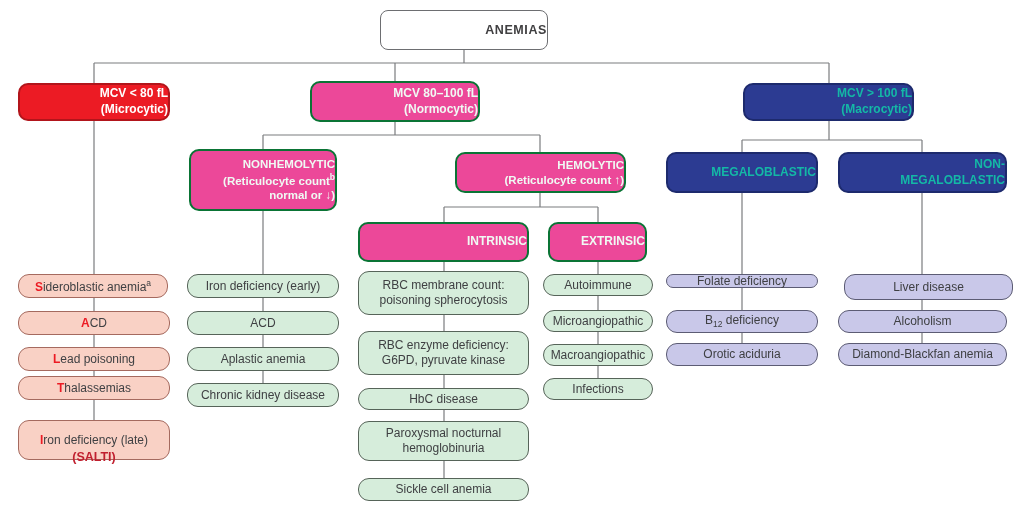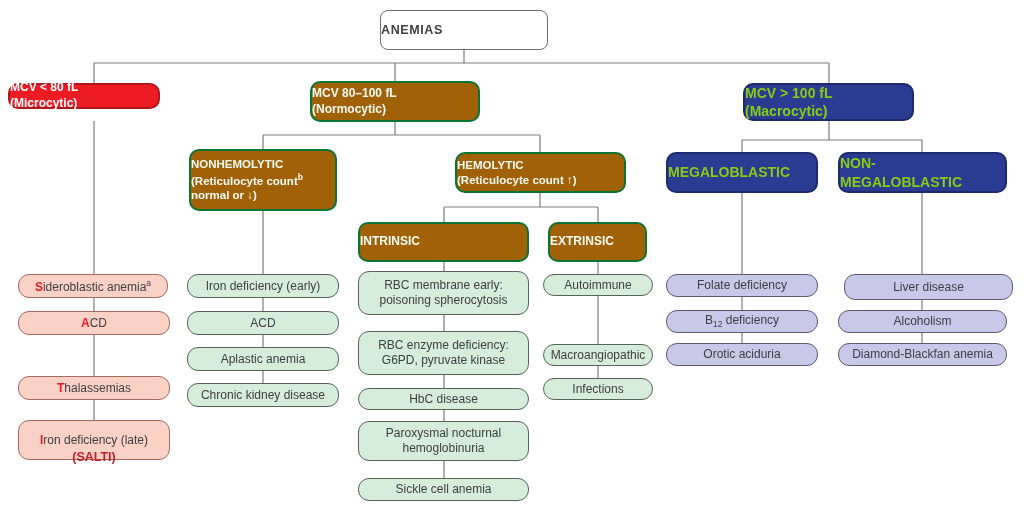--- a/index.html
+++ b/index.html
@@ -2,32 +2,32 @@
 <html><head>
 <meta charset="utf-8">
 <style>
   html,body { margin:0; padding:0; background:#fff; }
   .canvas {
     position:relative; width:1024px; height:510px; background:#ffffff;
     font-family:"Liberation Sans","DejaVu Sans",sans-serif; overflow:hidden;
   }
   .wires { position:absolute; left:0; top:0; width:1024px; height:510px; }
   .node {
-    position:absolute; display:flex; flex-direction:column; align-items:flex-start;
+    position:absolute; display:flex; flex-direction:column; align-items:flex-end;
     justify-content:center; text-align:center; box-sizing:border-box;
     border-radius:10px; line-height:1.3; z-index:2;
   }
   .node .ln { display:block; }
   .root {
     background:#ffffff; border:1.5px solid #6d6e71; border-radius:8px;
     color:#414042; font-weight:bold; font-size:12.5px; letter-spacing:.6px;
   }
   .red-node  { background:#ec1b24; border:2px solid #b2151b; color:#ffffff; font-weight:bold; font-size:12px; }
-  .green-node{ background:#a16207; border:2px solid #0a7435; color:#f0faf4; font-weight:bold; font-size:12px; }
-  .blue-node { background:#2c3b92; border:2px solid #1d2a6d; color:#84cc16; font-weight:bold; font-size:14px; }
+  .green-node{ background:#ec4899; border:2px solid #0a7435; color:#f0faf4; font-weight:bold; font-size:12px; }
+  .blue-node { background:#2c3b92; border:2px solid #1d2a6d; color:#14b8a6; font-weight:bold; font-size:12px; }
   .leaf {
     position:absolute; display:flex; flex-direction:column; align-items:center;
     justify-content:center; text-align:center; box-sizing:border-box;
     border-radius:11px; font-size:12px; color:#3f4043; line-height:1.25; z-index:2;
   }
   .pink { background:#f9d1c5; border:1.5px solid #a56a5f; }
   .mint { background:#d6eddb; border:1.5px solid #566459; }
   .lav  { background:#c9c8e9; border:1.5px solid #5c5c74; }
   .hl   { color:#ec1b24; font-weight:bold; }
   sup   { font-size:8.5px; }
@@ -66,21 +66,21 @@
       M742 140 L742 152
       M922 140 L922 152
       M742 193 L742 354
       M922 193 L922 354"></path>
   </svg>
 
   <div class="node root" style="left:380px;top:10px;width:168px;height:40px">
     <span class="ln">ANEMIAS</span>
   </div>
 
-  <div class="node red-node" style="left:8px;top:83px;width:152px;height:26px">
+  <div class="node red-node" style="left:18px;top:83px;width:152px;height:38px">
     <span class="ln">MCV &lt; 80 fL</span>
     <span class="ln">(Microcytic)</span>
   </div>
   <div class="node green-node" style="left:310px;top:81px;width:170px;height:41px">
     <span class="ln">MCV 80–100 fL</span>
     <span class="ln">(Normocytic)</span>
   </div>
   <div class="node blue-node" style="left:743px;top:83px;width:171px;height:38px">
     <span class="ln">MCV &gt; 100 fL</span>
     <span class="ln">(Macrocytic)</span>
@@ -109,20 +109,23 @@
   <div class="node green-node" style="left:548px;top:222px;width:99px;height:40px">
     <span class="ln">EXTRINSIC</span>
   </div>
 
   <div class="leaf pink" style="left:18px;top:274px;width:150px;height:24px">
     <span class="ln"><b class="hl">S</b><span>ideroblastic anemia</span><sup>a</sup></span>
   </div>
   <div class="leaf pink" style="left:18px;top:311px;width:152px;height:24px">
     <span class="ln"><b class="hl">A</b><span>CD</span></span>
   </div>
+  <div class="leaf pink" style="left:18px;top:347px;width:152px;height:24px">
+    <span class="ln"><b class="hl">L</b><span>ead poisoning</span></span>
+  </div>
   <div class="leaf pink" style="left:18px;top:376px;width:152px;height:24px">
     <span class="ln"><b class="hl">T</b><span>halassemias</span></span>
   </div>
   <div class="leaf pink" style="left:18px;top:420px;width:152px;height:40px">
     <span class="ln"><b class="hl">I</b><span>ron deficiency (late)</span></span>
   </div>
   <div class="mnemonic" style="left:18px;top:450px;width:152px">(SALTI)</div>
 
   <div class="leaf mint" style="left:187px;top:274px;width:152px;height:24px">
     <span class="ln">Iron deficiency (early)</span>
@@ -131,49 +134,52 @@
     <span class="ln">ACD</span>
   </div>
   <div class="leaf mint" style="left:187px;top:347px;width:152px;height:24px">
     <span class="ln">Aplastic anemia</span>
   </div>
   <div class="leaf mint" style="left:187px;top:383px;width:152px;height:24px">
     <span class="ln">Chronic kidney disease</span>
   </div>
 
   <div class="leaf mint" style="left:358px;top:271px;width:171px;height:44px">
-    <span class="ln">RBC membrane early:</span>
+    <span class="ln">RBC membrane count:</span>
     <span class="ln">poisoning spherocytosis</span>
   </div>
   <div class="leaf mint" style="left:358px;top:331px;width:171px;height:44px">
     <span class="ln">RBC enzyme deficiency:</span>
     <span class="ln">G6PD, pyruvate kinase</span>
   </div>
   <div class="leaf mint" style="left:358px;top:388px;width:171px;height:22px">
     <span class="ln">HbC disease</span>
   </div>
   <div class="leaf mint" style="left:358px;top:421px;width:171px;height:40px">
     <span class="ln">Paroxysmal nocturnal</span>
     <span class="ln">hemoglobinuria</span>
   </div>
   <div class="leaf mint" style="left:358px;top:478px;width:171px;height:23px">
     <span class="ln">Sickle cell anemia</span>
   </div>
 
   <div class="leaf mint" style="left:543px;top:274px;width:110px;height:22px">
     <span class="ln">Autoimmune</span>
   </div>
+  <div class="leaf mint" style="left:543px;top:310px;width:110px;height:22px">
+    <span class="ln">Microangiopathic</span>
+  </div>
   <div class="leaf mint" style="left:543px;top:344px;width:110px;height:22px">
     <span class="ln">Macroangiopathic</span>
   </div>
   <div class="leaf mint" style="left:543px;top:378px;width:110px;height:22px">
     <span class="ln">Infections</span>
   </div>
 
-  <div class="leaf lav" style="left:666px;top:274px;width:152px;height:23px">
+  <div class="leaf lav" style="left:666px;top:274px;width:152px;height:14px">
     <span class="ln">Folate deficiency</span>
   </div>
   <div class="leaf lav" style="left:666px;top:310px;width:152px;height:23px">
     <span class="ln"><span>B</span><sub>12</sub><span> deficiency</span></span>
   </div>
   <div class="leaf lav" style="left:666px;top:343px;width:152px;height:23px">
     <span class="ln">Orotic aciduria</span>
   </div>
 
   <div class="leaf lav" style="left:844px;top:274px;width:169px;height:26px">

